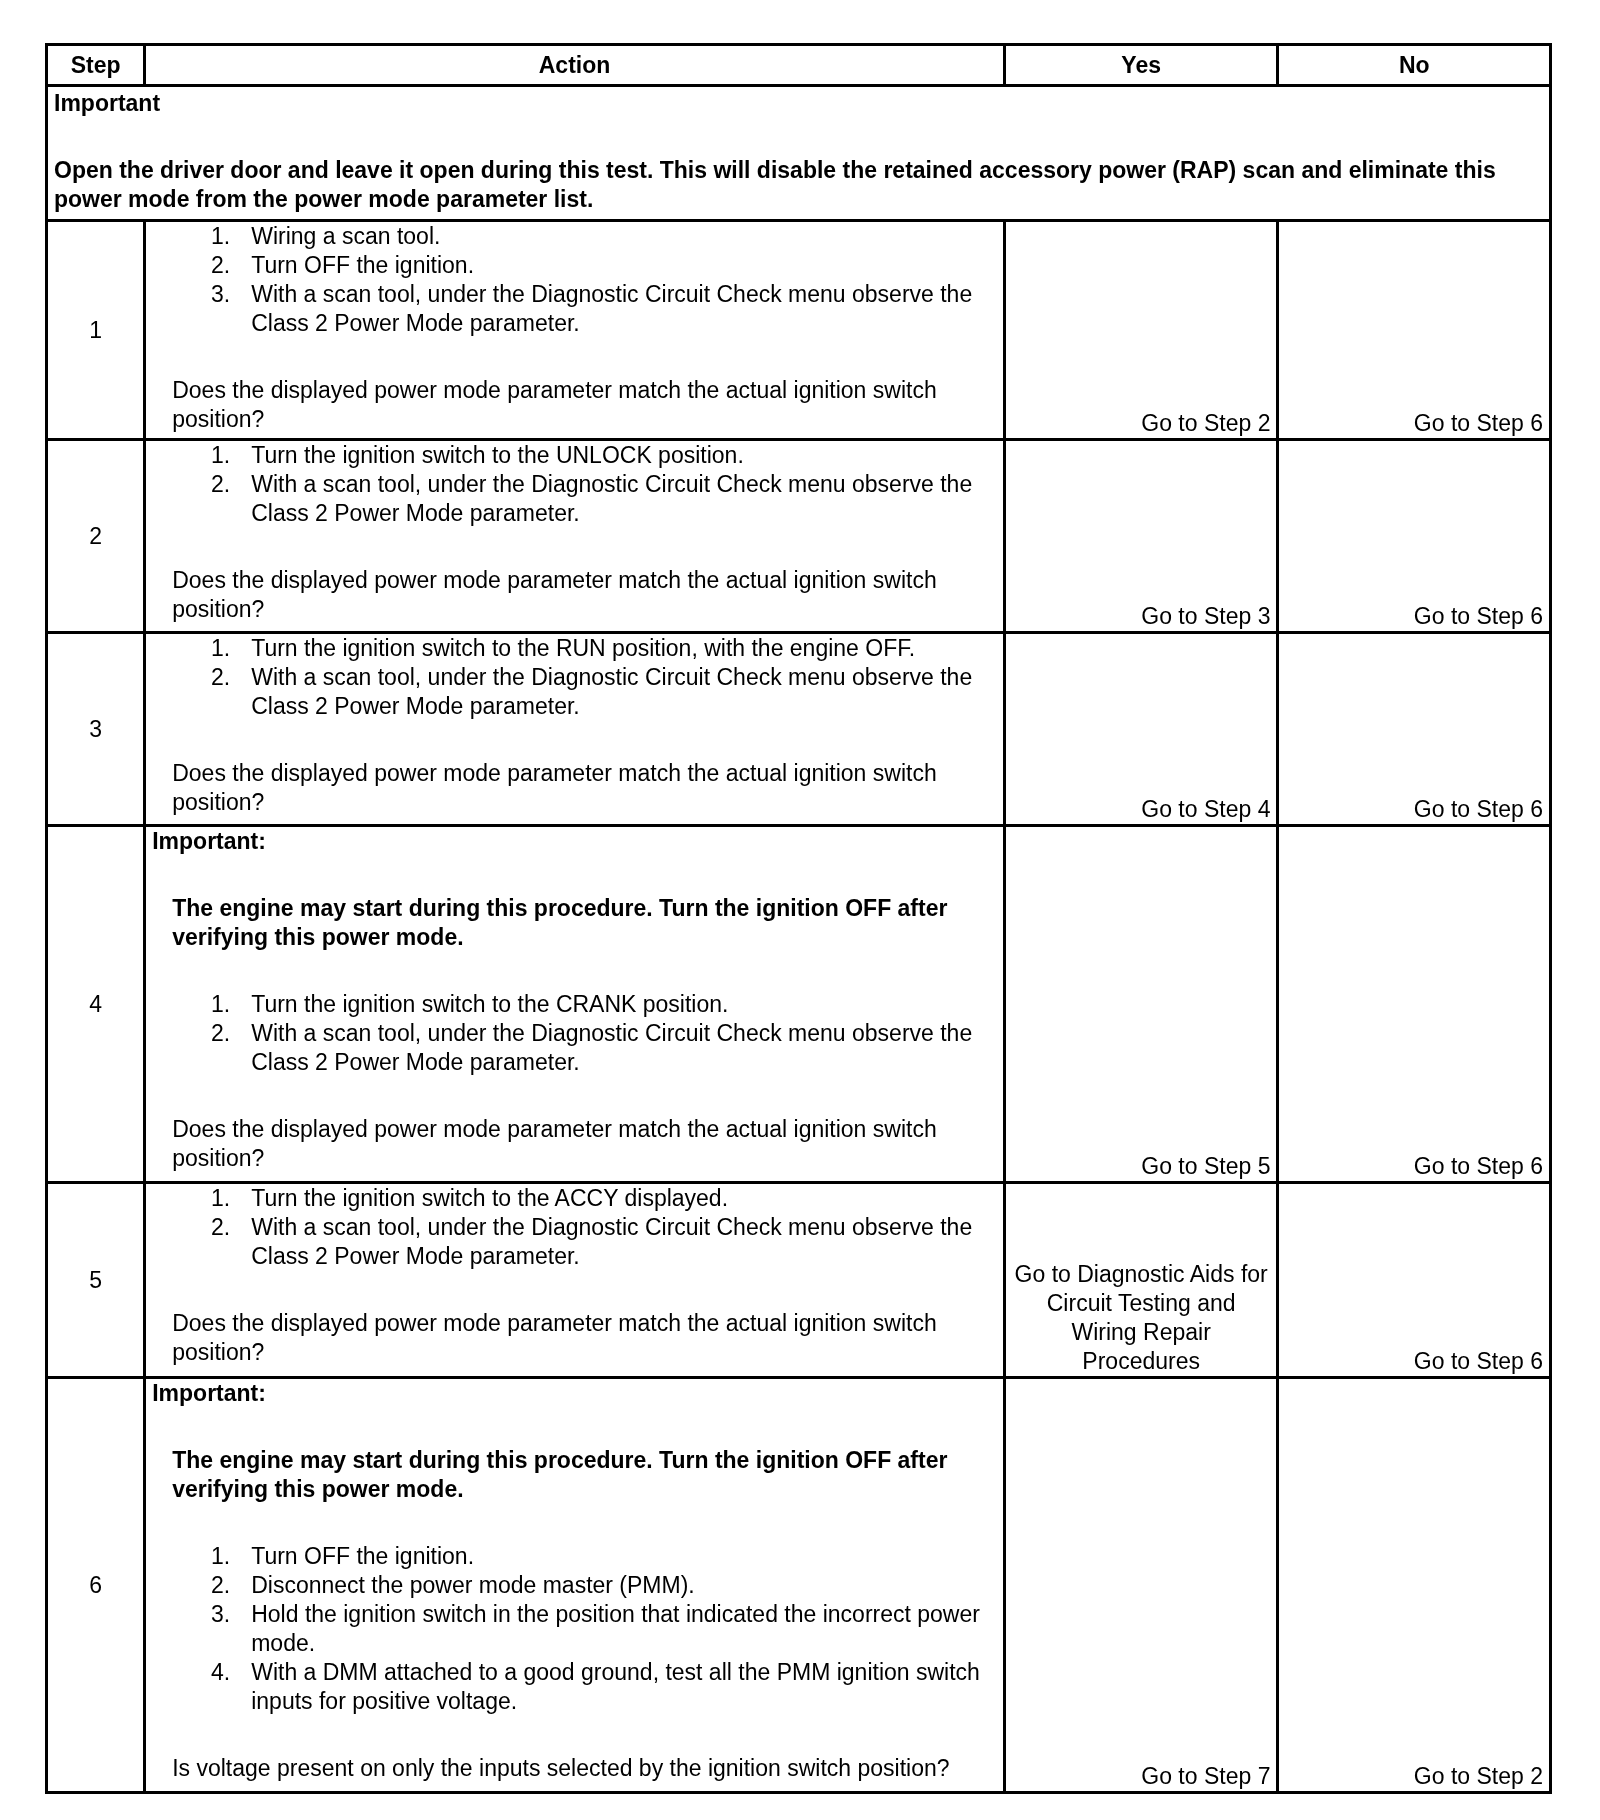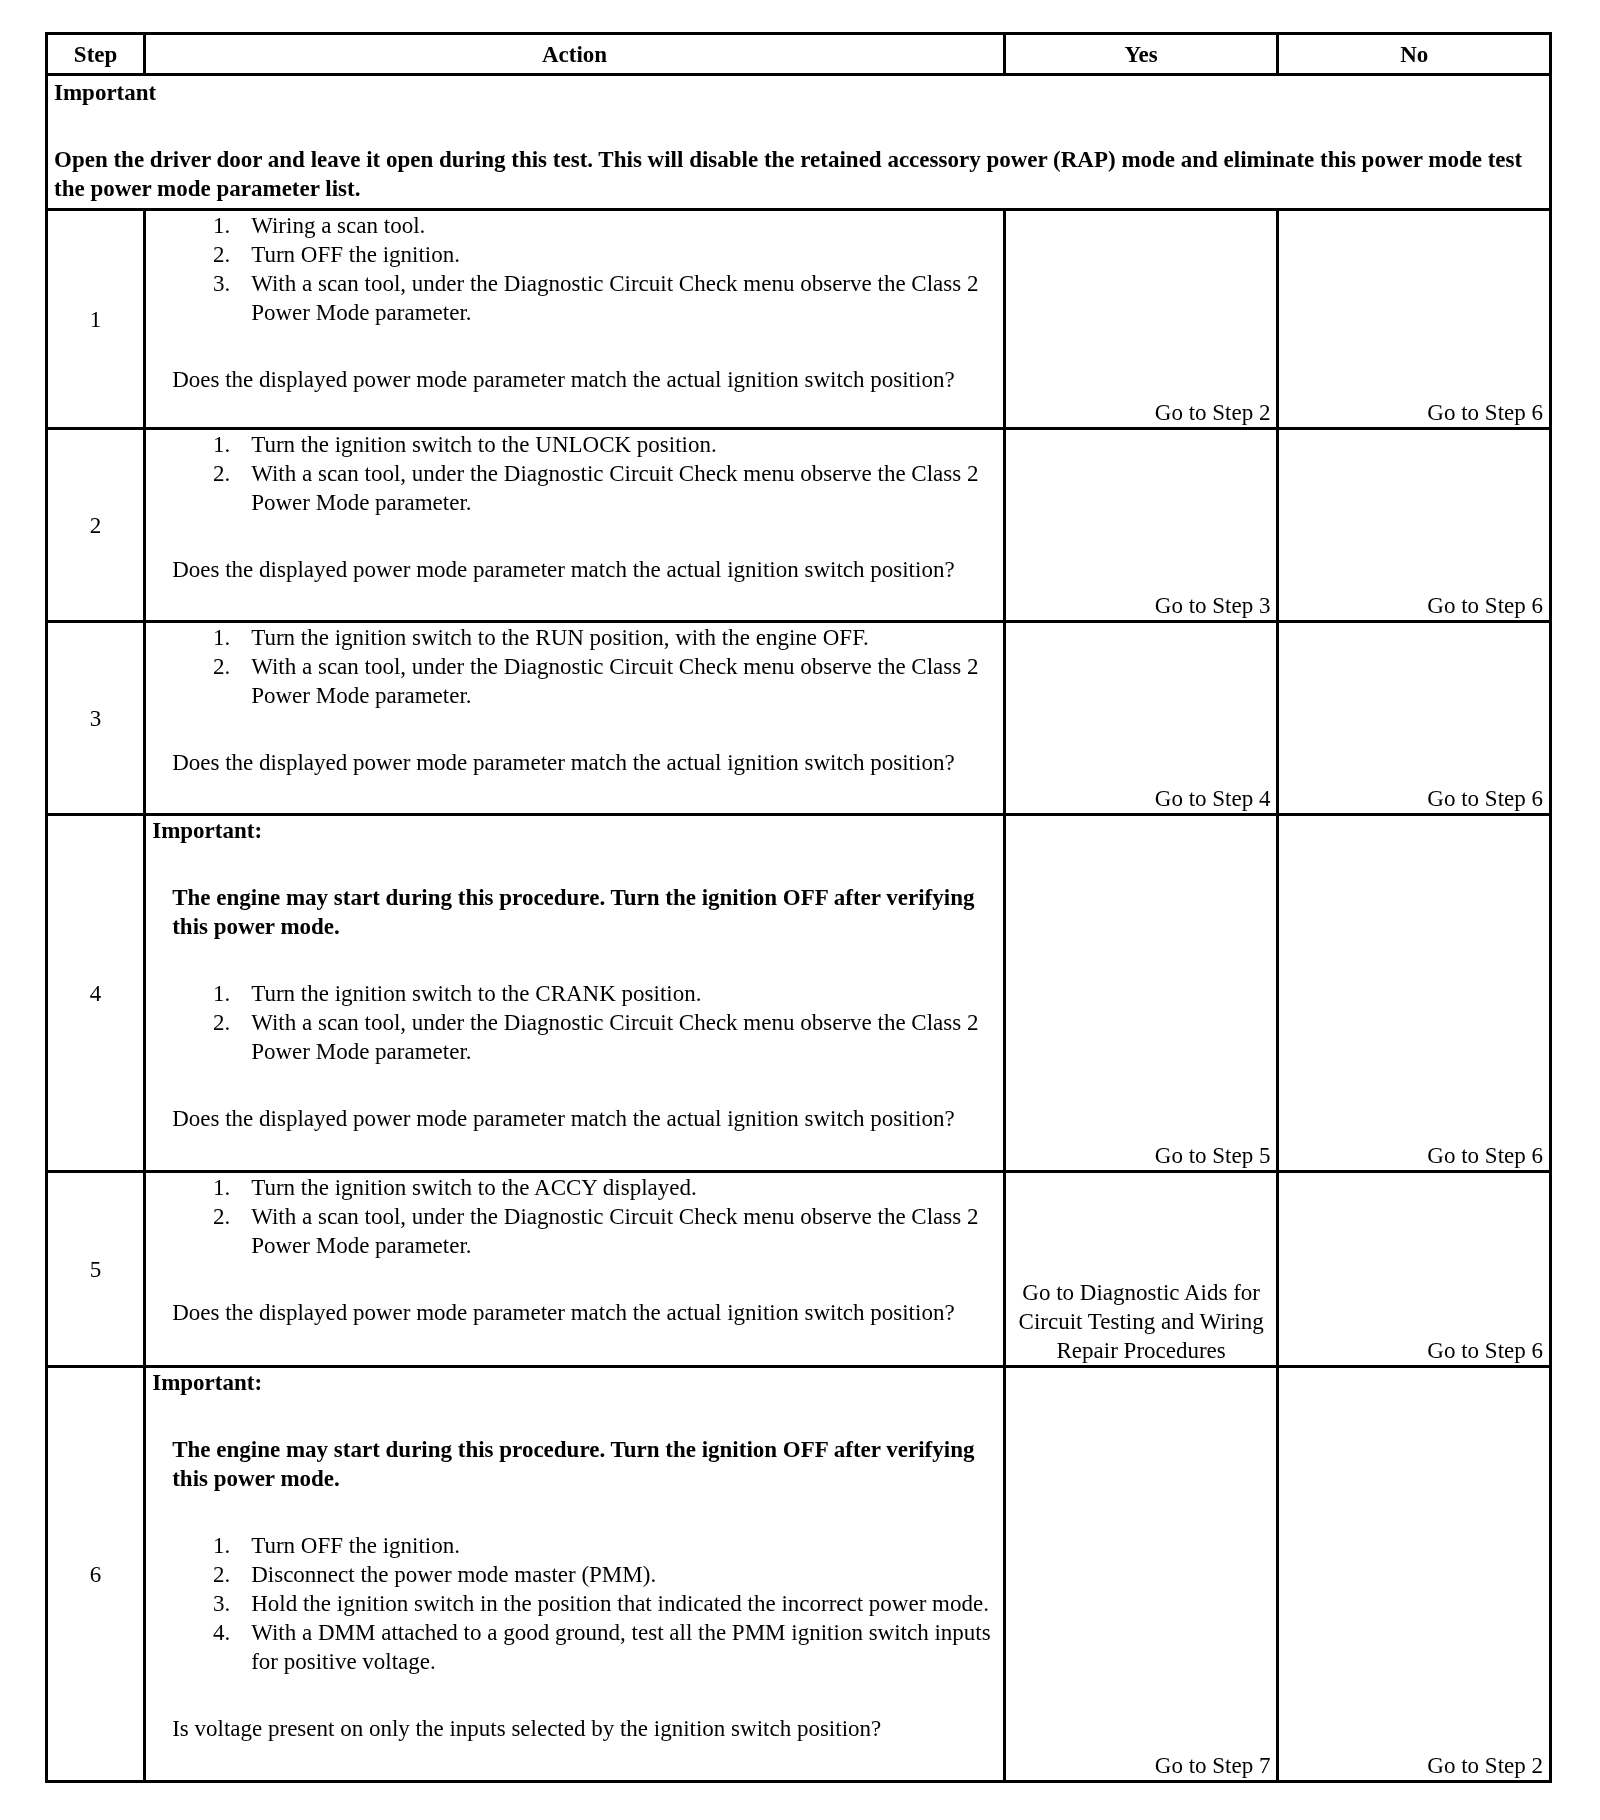--- a/index.html
+++ b/index.html
@@ -1,19 +1,19 @@
 <!DOCTYPE html>
 <html><head>
   <meta charset="utf-8">
   <style>
     html, body { margin: 0; padding: 0; background: #ffffff; }
     body { width: 1600px; height: 1820px; position: relative; overflow: hidden;
            font-family: "Liberation Sans", sans-serif; color: #000; }
-    table.diag { position: absolute; left: 45px; top: 32px; width: 1507px;
-                 border-collapse: collapse; table-layout: fixed; font-family: Liberation Serif, serif; }
+    table.diag { position: absolute; left: 45px; top: 43px; width: 1507px;
+                 border-collapse: collapse; table-layout: fixed; }
     table.diag td, table.diag th { border: 3px solid #000; padding: 0 6px; vertical-align: top;
                                    font-size: 23px; line-height: 29px; }
     col.c-step { width: 98px; }
     col.c-action { width: 858px; }
     col.c-yes { width: 273px; }
     col.c-no { width: 272px; }
     th { font-weight: bold; text-align: center; height: 38px; vertical-align: middle !important; }
     tr.imp-row td { height: 130px; font-weight: bold; padding-top: 2px; margin-left: 32px; }
     .imp-head { display: block; }
     .imp-gap { display: block; height: 38px; }
@@ -51,21 +51,21 @@
       <th>Action</th>
       <th>Yes</th>
       <th>No</th>
     </tr>
   </thead>
   <tbody>
     <tr class="imp-row">
       <td colspan="4">
         <span class="imp-head">Important</span>
         <span class="imp-gap"></span>
-        <span>Open the driver door and leave it open during this test. This will disable the retained accessory power (RAP) mode and eliminate this power mode test the power mode parameter list.</span>
+        <span>Open the driver door and leave it open during this test. This will disable the retained accessory power (RAP) scan and eliminate this power mode from the power mode parameter list.</span>
       </td>
     </tr>
 
     <tr class="r1">
       <td class="step">1</td>
       <td class="action">
         <ol class="steps">
           <li><span class="num">1.</span><span>Wiring a scan tool.</span></li>
           <li><span class="num">2.</span><span>Turn OFF the ignition.</span></li>
           <li><span class="num">3.</span><span>With a scan tool, under the Diagnostic Circuit Check menu observe the Class 2 Power Mode parameter.</span></li>

